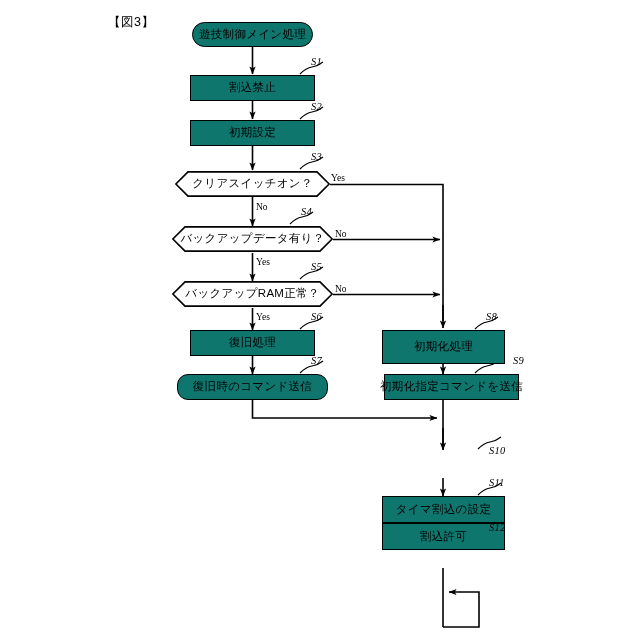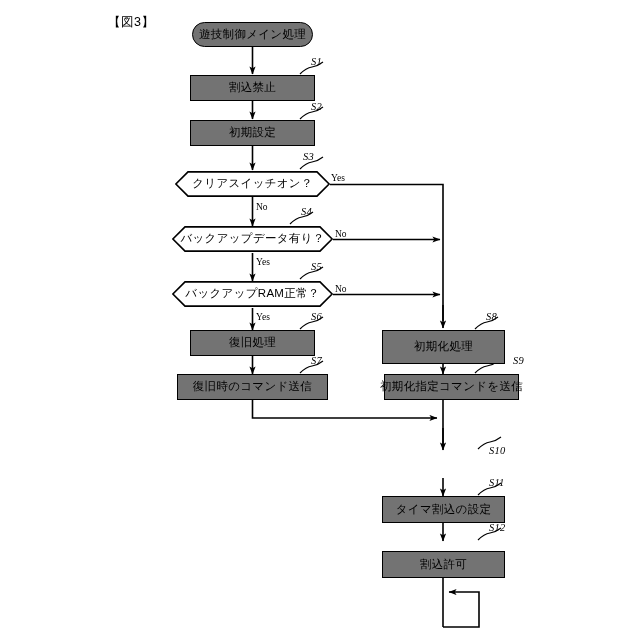--- a/index.html
+++ b/index.html
@@ -24,21 +24,21 @@
     position: absolute;
     left: 0;
     top: 0;
     width: 640px;
     height: 640px;
   }
   .node {
     position: absolute;
     box-sizing: border-box;
     border: 1.6px solid #000;
-    background: #737373;
+    background: #0f766e;
     display: flex;
     align-items: center;
     justify-content: center;
     font-size: 11.5px;
     line-height: 1;
     letter-spacing: 0.3px;
     white-space: nowrap;
     z-index: 3;
   }
   .node.proc { border-radius: 0; }
@@ -171,51 +171,51 @@
 
   <div class="hexwrap" style="left:172px; top:281px; width:161px; height:26px;">
     <svg width="161" height="26" viewBox="0 0 161 26" xmlns="http://www.w3.org/2000/svg">
       <polygon points="13,0.9 148,0.9 160.1,13 148,25.1 13,25.1 0.9,13" fill="#fff" stroke="#000" stroke-width="1.6"></polygon>
     </svg>
     <div class="hexlabel">バックアップRAM正常？</div>
   </div>
 
   <div class="node proc" style="left:190px; top:330px; width:125px; height:26px;">復旧処理</div>
 
-  <div class="node proc" style="left:177px; top:374px; width:151px; height:26px;">復旧時のコマンド送信</div>
+  <div class="node proc" style="left:177px; top:374px; width:151px; height:26px;border-radius:11px;">復旧時のコマンド送信</div>
 
   <div class="node proc" style="left:382px; top:330px; width:123px; height:34px;">初期化処理</div>
 
   <div class="node proc" style="left:384px; top:374px; width:135px; height:26px;">初期化指定コマンドを送信</div>
 
 
   <div class="node proc" style="left:382px; top:496px; width:123px; height:27px;">タイマ割込の設定</div>
 
-  <div class="node proc" style="left:382px; top:551px; width:123px; height:27px;">割込許可</div>
+  <div class="node proc" style="left:382px; top:523px; width:123px; height:27px;">割込許可</div>
 
   <svg style="position:absolute; left:0; top:0; width:640px; height:640px; z-index:2;" viewBox="0 0 640 640" xmlns="http://www.w3.org/2000/svg">
     <g stroke="#000" stroke-width="1.2" fill="none">
       <path d="M300,74 q6,-6 12,-7 q6,-1 11,-5"></path>
       <path d="M300,119 q6,-6 12,-7 q6,-1 11,-5"></path>
       <path d="M300,169 q6,-6 12,-7 q6,-1 11,-5"></path>
       <path d="M290,224 q6,-6 12,-7 q6,-1 11,-5"></path>
       <path d="M300,279 q6,-6 12,-7 q6,-1 11,-5"></path>
       <path d="M300,329 q6,-6 12,-7 q6,-1 11,-5"></path>
       <path d="M300,373 q6,-6 12,-7 q6,-1 11,-5"></path>
       <path d="M475,329 q6,-6 12,-7 q6,-1 11,-5"></path>
       <path d="M475,373 q6,-6 12,-7 q6,-1 11,-5"></path>
       <path d="M478,449 q6,-6 12,-7 q6,-1 11,-5"></path>
       <path d="M478,495 q6,-6 12,-7 q6,-1 11,-5"></path>
       <path d="M478,540 q6,-6 12,-7 q6,-1 11,-5"></path>
     </g>
   </svg>
 
   <div class="steptag" style="left:311px; top:56px;">S1</div>
   <div class="steptag" style="left:311px; top:101px;">S2</div>
-  <div class="steptag" style="left:303px; top:151px;">S3</div>
+  <div class="steptag" style="left:311px; top:151px;">S3</div>
   <div class="steptag" style="left:301px; top:206px;">S4</div>
   <div class="steptag" style="left:311px; top:261px;">S5</div>
   <div class="steptag" style="left:311px; top:311px;">S6</div>
   <div class="steptag" style="left:311px; top:355px;">S7</div>
   <div class="steptag" style="left:486px; top:311px;">S8</div>
   <div class="steptag" style="left:474px; top:355px;margin-left:39px;">S9</div>
   <div class="steptag" style="left:489px; top:431px;margin-top:14px;">S10</div>
   <div class="steptag" style="left:489px; top:477px;">S11</div>
   <div class="steptag" style="left:489px; top:522px;">S12</div>
 

